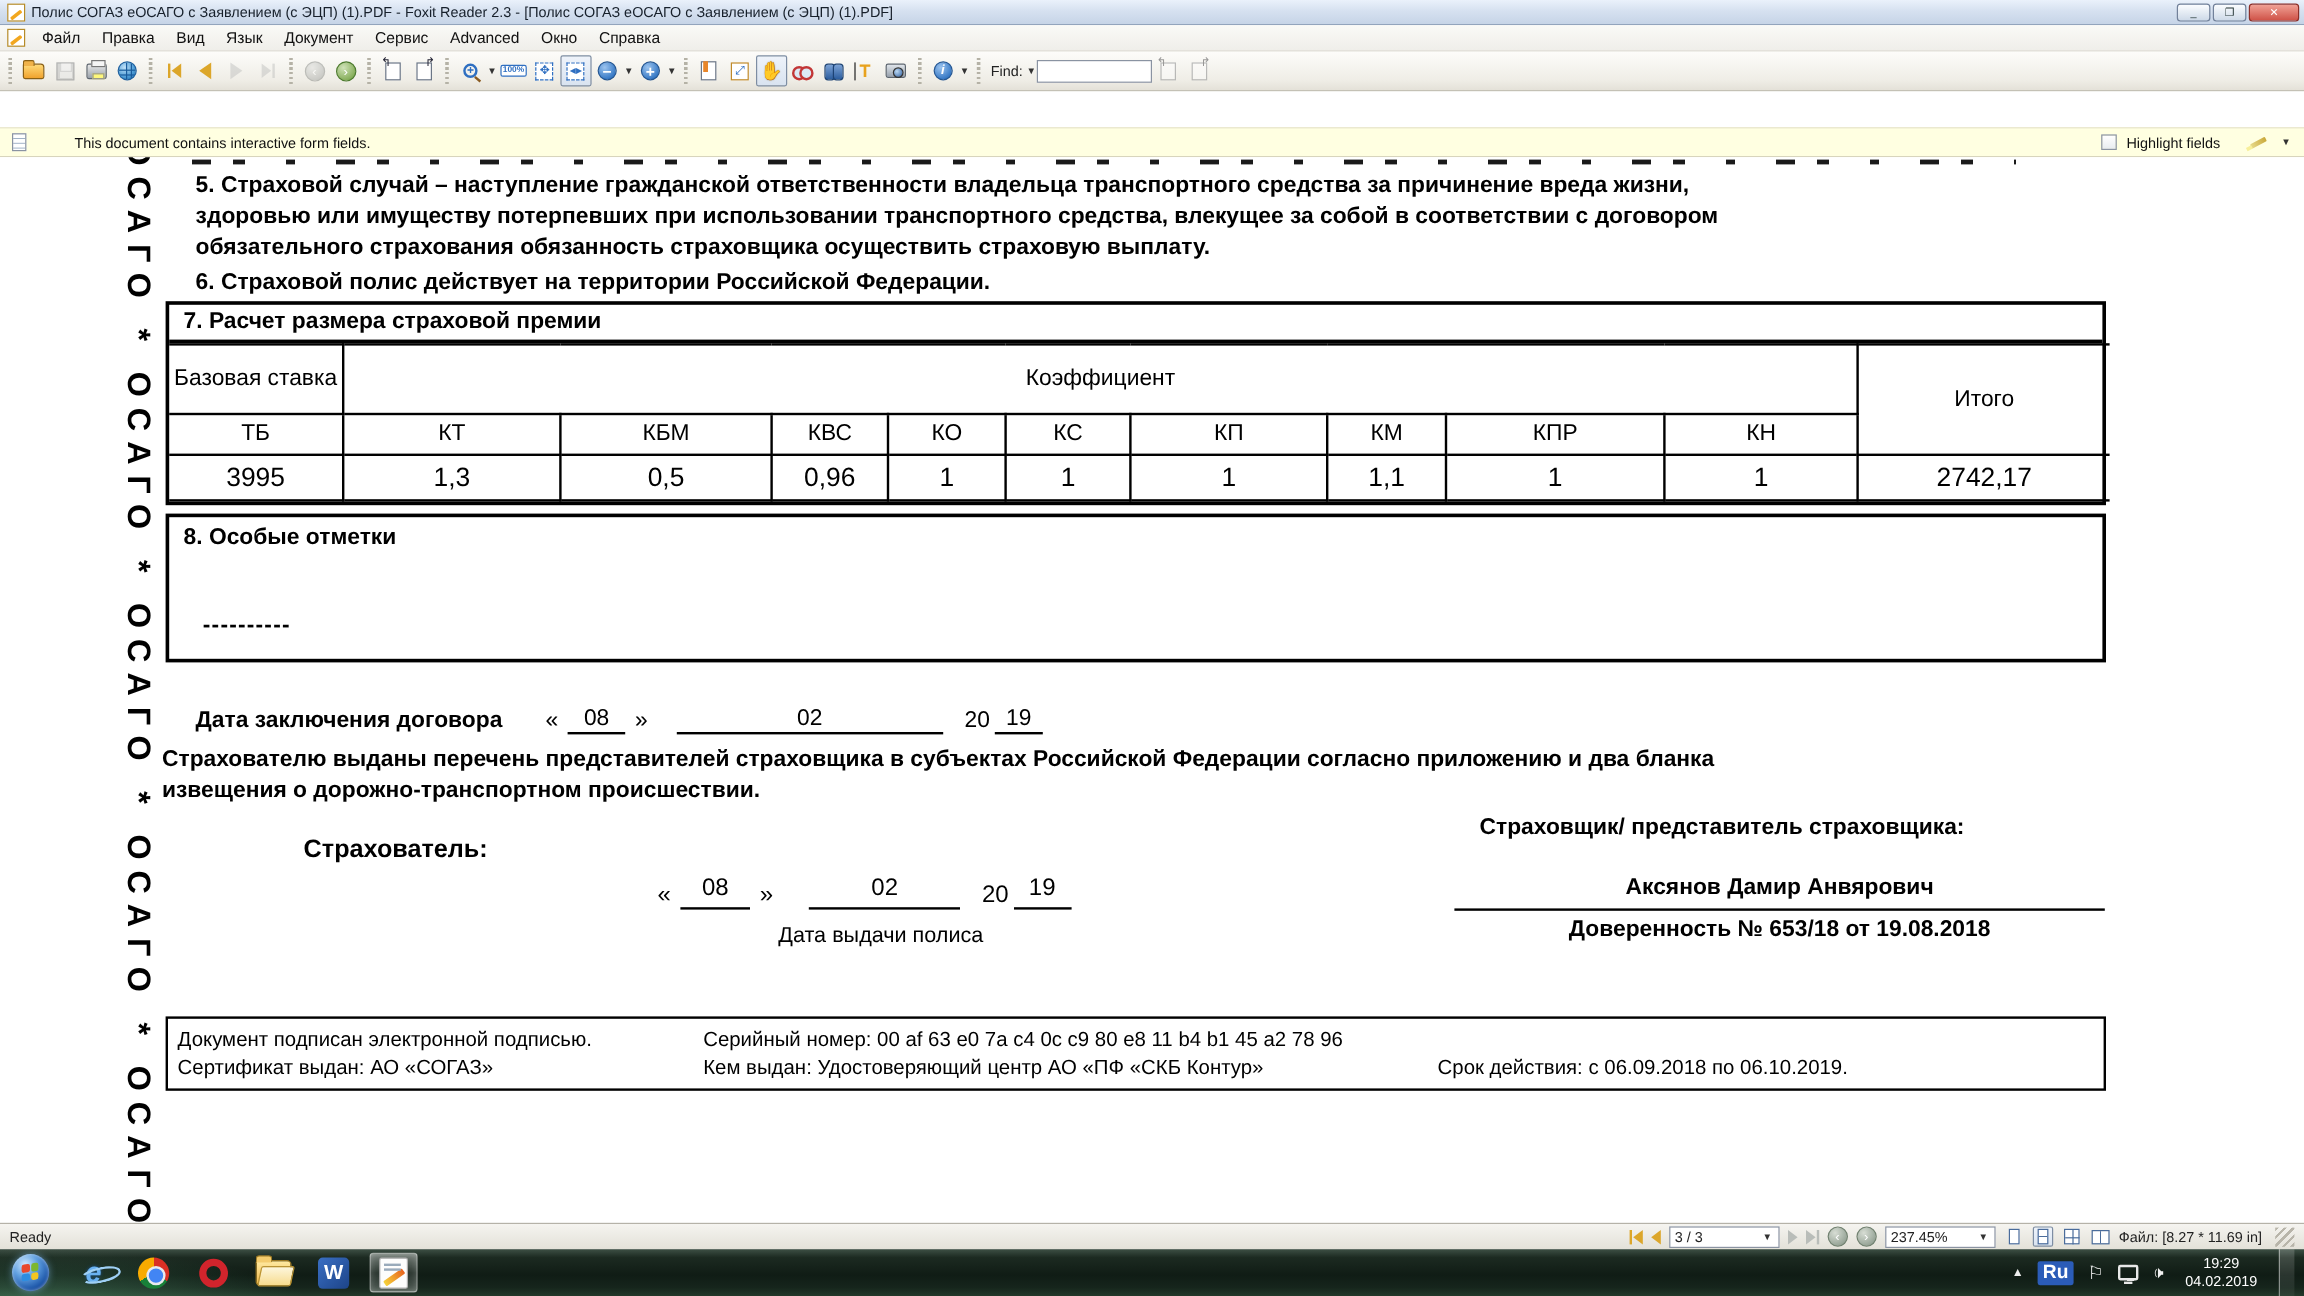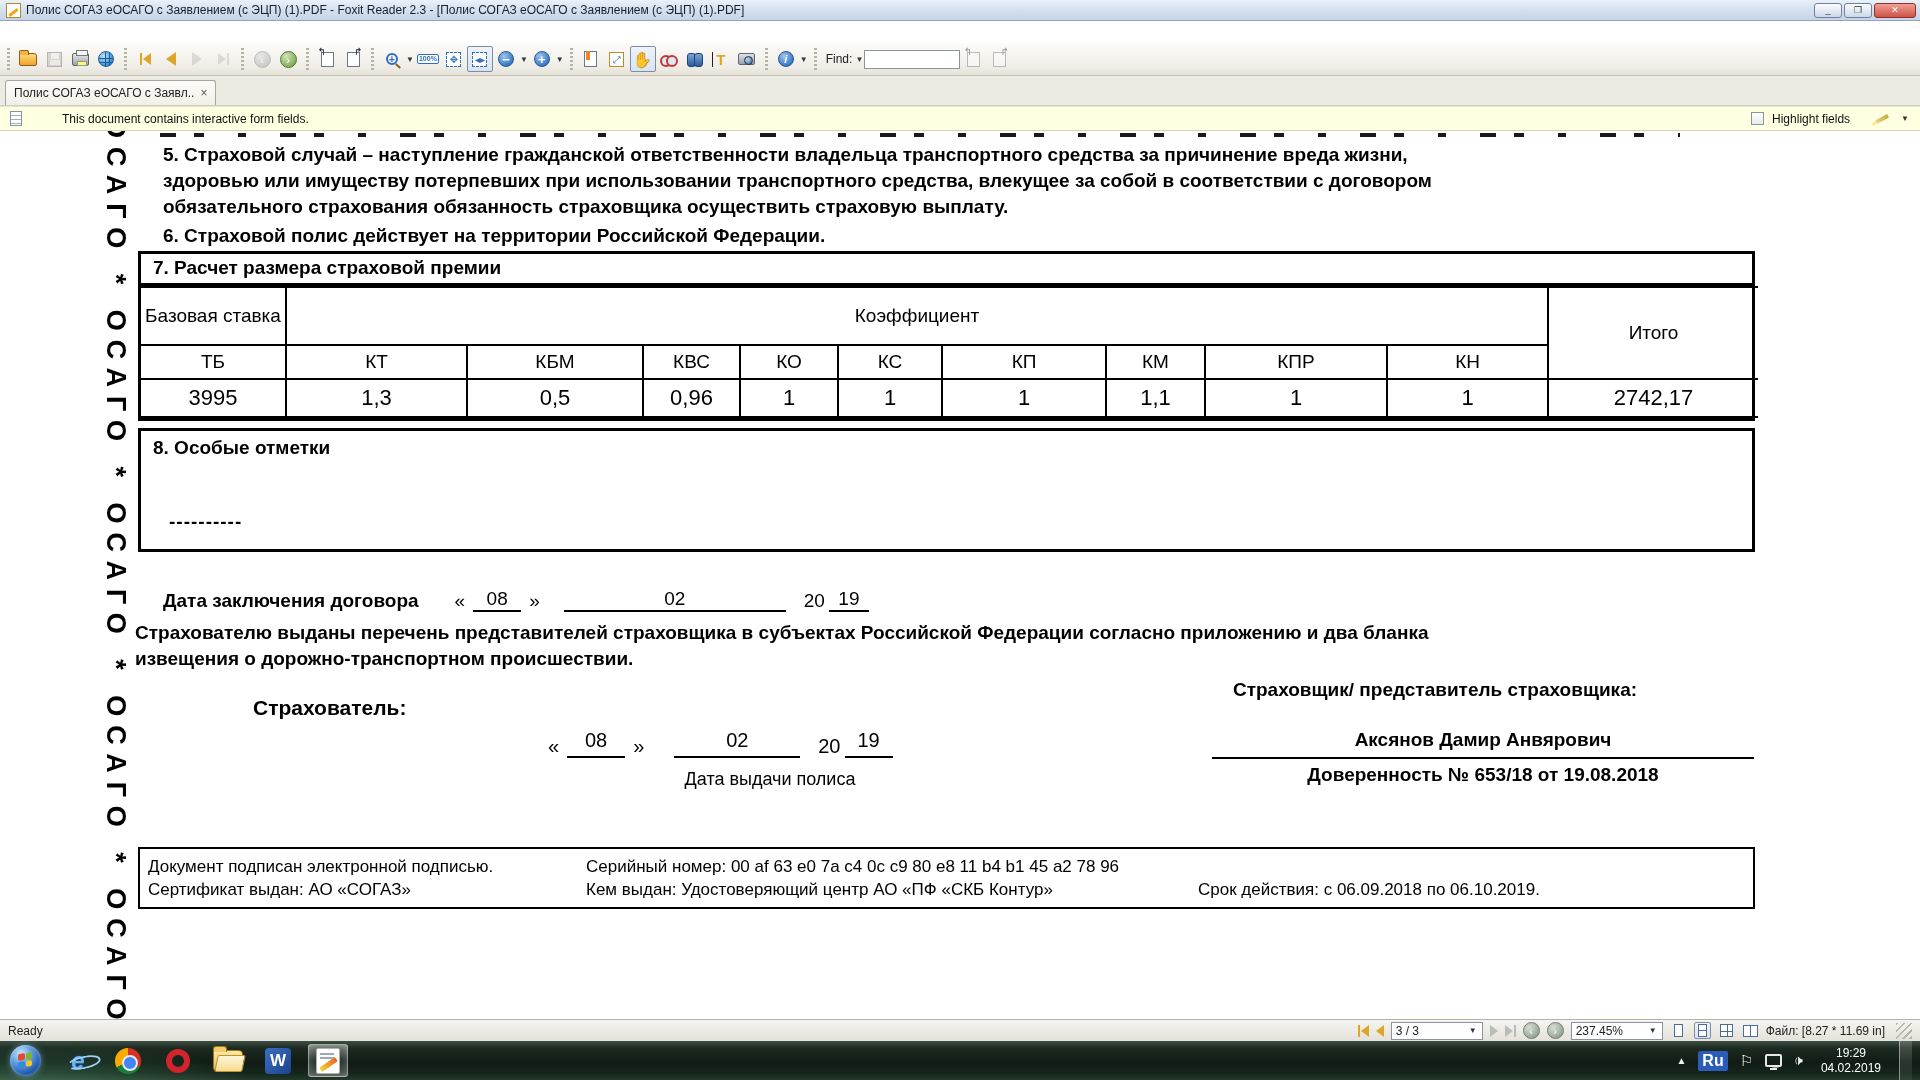--- a/index.html
+++ b/index.html
@@ -142,21 +142,21 @@
   .fval { border-bottom:2px solid #000; text-align:center; display:inline-block; }
   .cent { font-weight:normal; margin:0 4px 0 18px; }
 
   .issuedtext { position:absolute; left:135px; top:489px; width:1540px; font-size:19px; font-weight:bold; line-height:26px; white-space:pre-line; }
 
   .insurer-h { position:absolute; left:1150px; top:548px; width:570px; text-align:center; font-size:19px; font-weight:bold; }
   .ph-label { position:absolute; left:253px; top:565px; font-size:21px; font-weight:bold; }
 
   .issue-date { position:absolute; left:540px; top:598px; display:flex; align-items:flex-end; font-size:20px; }
   .issue-date .fval { padding-bottom:4px; }
-  .issue-caption { position:absolute; left:568px; top:638px; width:404px; text-align:center; font-size:18px; }
+  .issue-caption { position:absolute; left:532px; top:638px; width:404px; text-align:center; font-size:18px; }
 
   .nameblock { position:absolute; left:1212px; top:598px; width:542px; text-align:center; }
   .rep-name { font-size:19px; font-weight:bold; padding-bottom:6px; border-bottom:2px solid #000; }
   .attorney { font-size:19px; font-weight:bold; margin-top:5px; }
 
   .sigbox { position:absolute; left:138px; top:716px; width:1617px; height:62px; border:2px solid #000;
     display:grid; grid-template-columns:438px 612px auto; grid-template-rows:1fr 1fr; padding:7px 4px 6px 8px; align-items:center; }
   .sigbox div { font-size:17px; white-space:nowrap; }
   .sig-serial { grid-column:2 / 4; }
 
@@ -230,20 +230,32 @@
   <div class="titlebar">
     <span class="app-ico"></span>
     <span class="title-text">Полис СОГАЗ еОСАГО с Заявлением (с ЭЦП) (1).PDF - Foxit Reader 2.3 - [Полис СОГАЗ еОСАГО с Заявлением (с ЭЦП) (1).PDF]</span>
     <span class="winbtns">
       <span class="wbtn">_</span>
       <span class="wbtn">❐</span>
       <span class="wbtn close">✕</span>
     </span>
   </div>
 
+  <div class="menubar">
+    <span class="app-ico"></span>
+    <span class="menu-item">Файл</span>
+    <span class="menu-item">Правка</span>
+    <span class="menu-item">Вид</span>
+    <span class="menu-item">Язык</span>
+    <span class="menu-item">Документ</span>
+    <span class="menu-item">Сервис</span>
+    <span class="menu-item">Advanced</span>
+    <span class="menu-item">Окно</span>
+    <span class="menu-item">Справка</span>
+  </div>
 
   <div class="toolbar">
     <div class="grip"></div>
     <button class="tbtn">
         <span class="ic-folder"></span>
       </button>
     <button class="tbtn dis">
         <span class="ic-floppy"></span>
       </button>
     <button class="tbtn">
@@ -339,26 +351,20 @@
     <span class="caret">▼</span>
     <input class="find-input" style="">
     <button class="tbtn dis">
         <span class="ic-pageflip back"></span>
       </button>
     <button class="tbtn dis">
         <span class="ic-pageflip"></span>
       </button>
   </div>
 
-  <div class="tabbar">
-    <div class="tab">
-      <span class="tab-label">Полис СОГАЗ еОСАГО с Заявл..</span>
-      <span class="tab-close">×</span>
-    </div>
-  </div>
 
   <div class="notifbar">
     <span class="ic-formdoc"></span>
     <span class="notif-text">This document contains interactive form fields.</span>
     <span class="notif-right">
       <span class="checkbox"></span>
       <span class="hl-label">Highlight fields</span>
       <span class="ic-highlighter"></span>
       <span class="caret">▼</span>
     </span>

